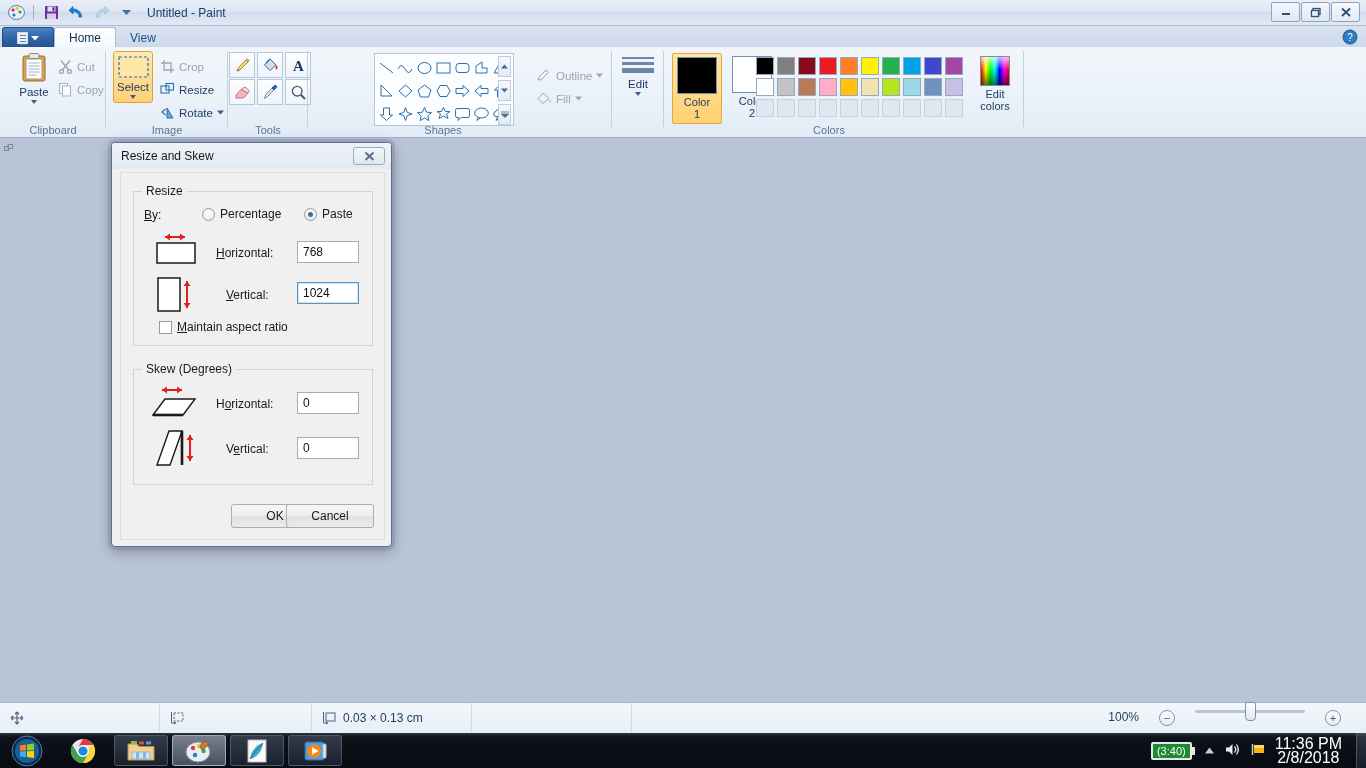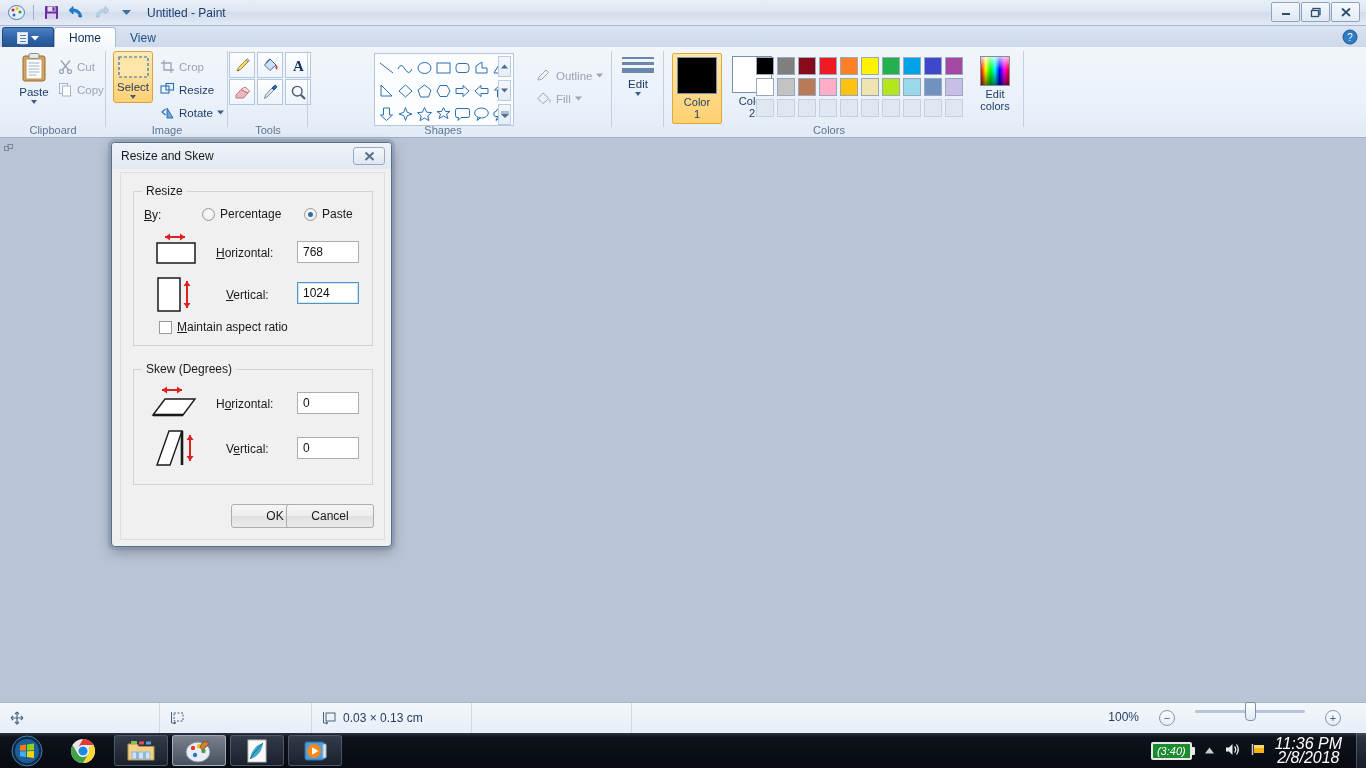--- a/index.html
+++ b/index.html
@@ -121,21 +121,21 @@
   .scell{ height:31px; display:flex; align-items:center; gap:6px; padding:0 10px; border-right:1px solid #cfdae7; }
   .zoomarea{ margin-left:auto; display:flex; align-items:flex-start; gap:20px; padding-right:25px; }
   .zbtn{ width:16px;height:16px;border-radius:50%; border:1px solid #8496ad; background:linear-gradient(to bottom,#fafcfe,#e6edf6); display:flex;align-items:center;justify-content:center; font-size:11px; color:#47607e;}
   .ztrack{ width:110px; height:3px; background:#b8c5d6; border-radius:2px; position:relative; }
   .zthumb{ position:absolute; left:50px; top:-8px; width:11px; height:19px; background:linear-gradient(to bottom,#fdfefe,#e0e8f2); border:1px solid #7f92ab; border-radius:2px 2px 4px 4px;}
 
   
   .taskbar{
     position:absolute; left:0; top:733px; width:1366px; height:35px;
     background:linear-gradient(to bottom, rgba(40,48,60,.97) 0%, rgba(12,16,24,.99) 12%, rgba(8,11,18,1) 92%);
-    display:flex; align-items:center;font-style:italic;
+    display:flex; align-items:center;
   }
   .startorb{
     width:50px; height:33px; margin-left:2px;
     display:flex; align-items:center; justify-content:center;
   }
   .tbicon{
     width:54px; height:31px; margin-left:4px;
     display:flex; align-items:center; justify-content:center; border-radius:3px;
   }
   .tbicon.active{ background:linear-gradient(to bottom,rgba(210,220,235,.55),rgba(150,165,190,.45)); border:1px solid rgba(200,215,235,.6); }

